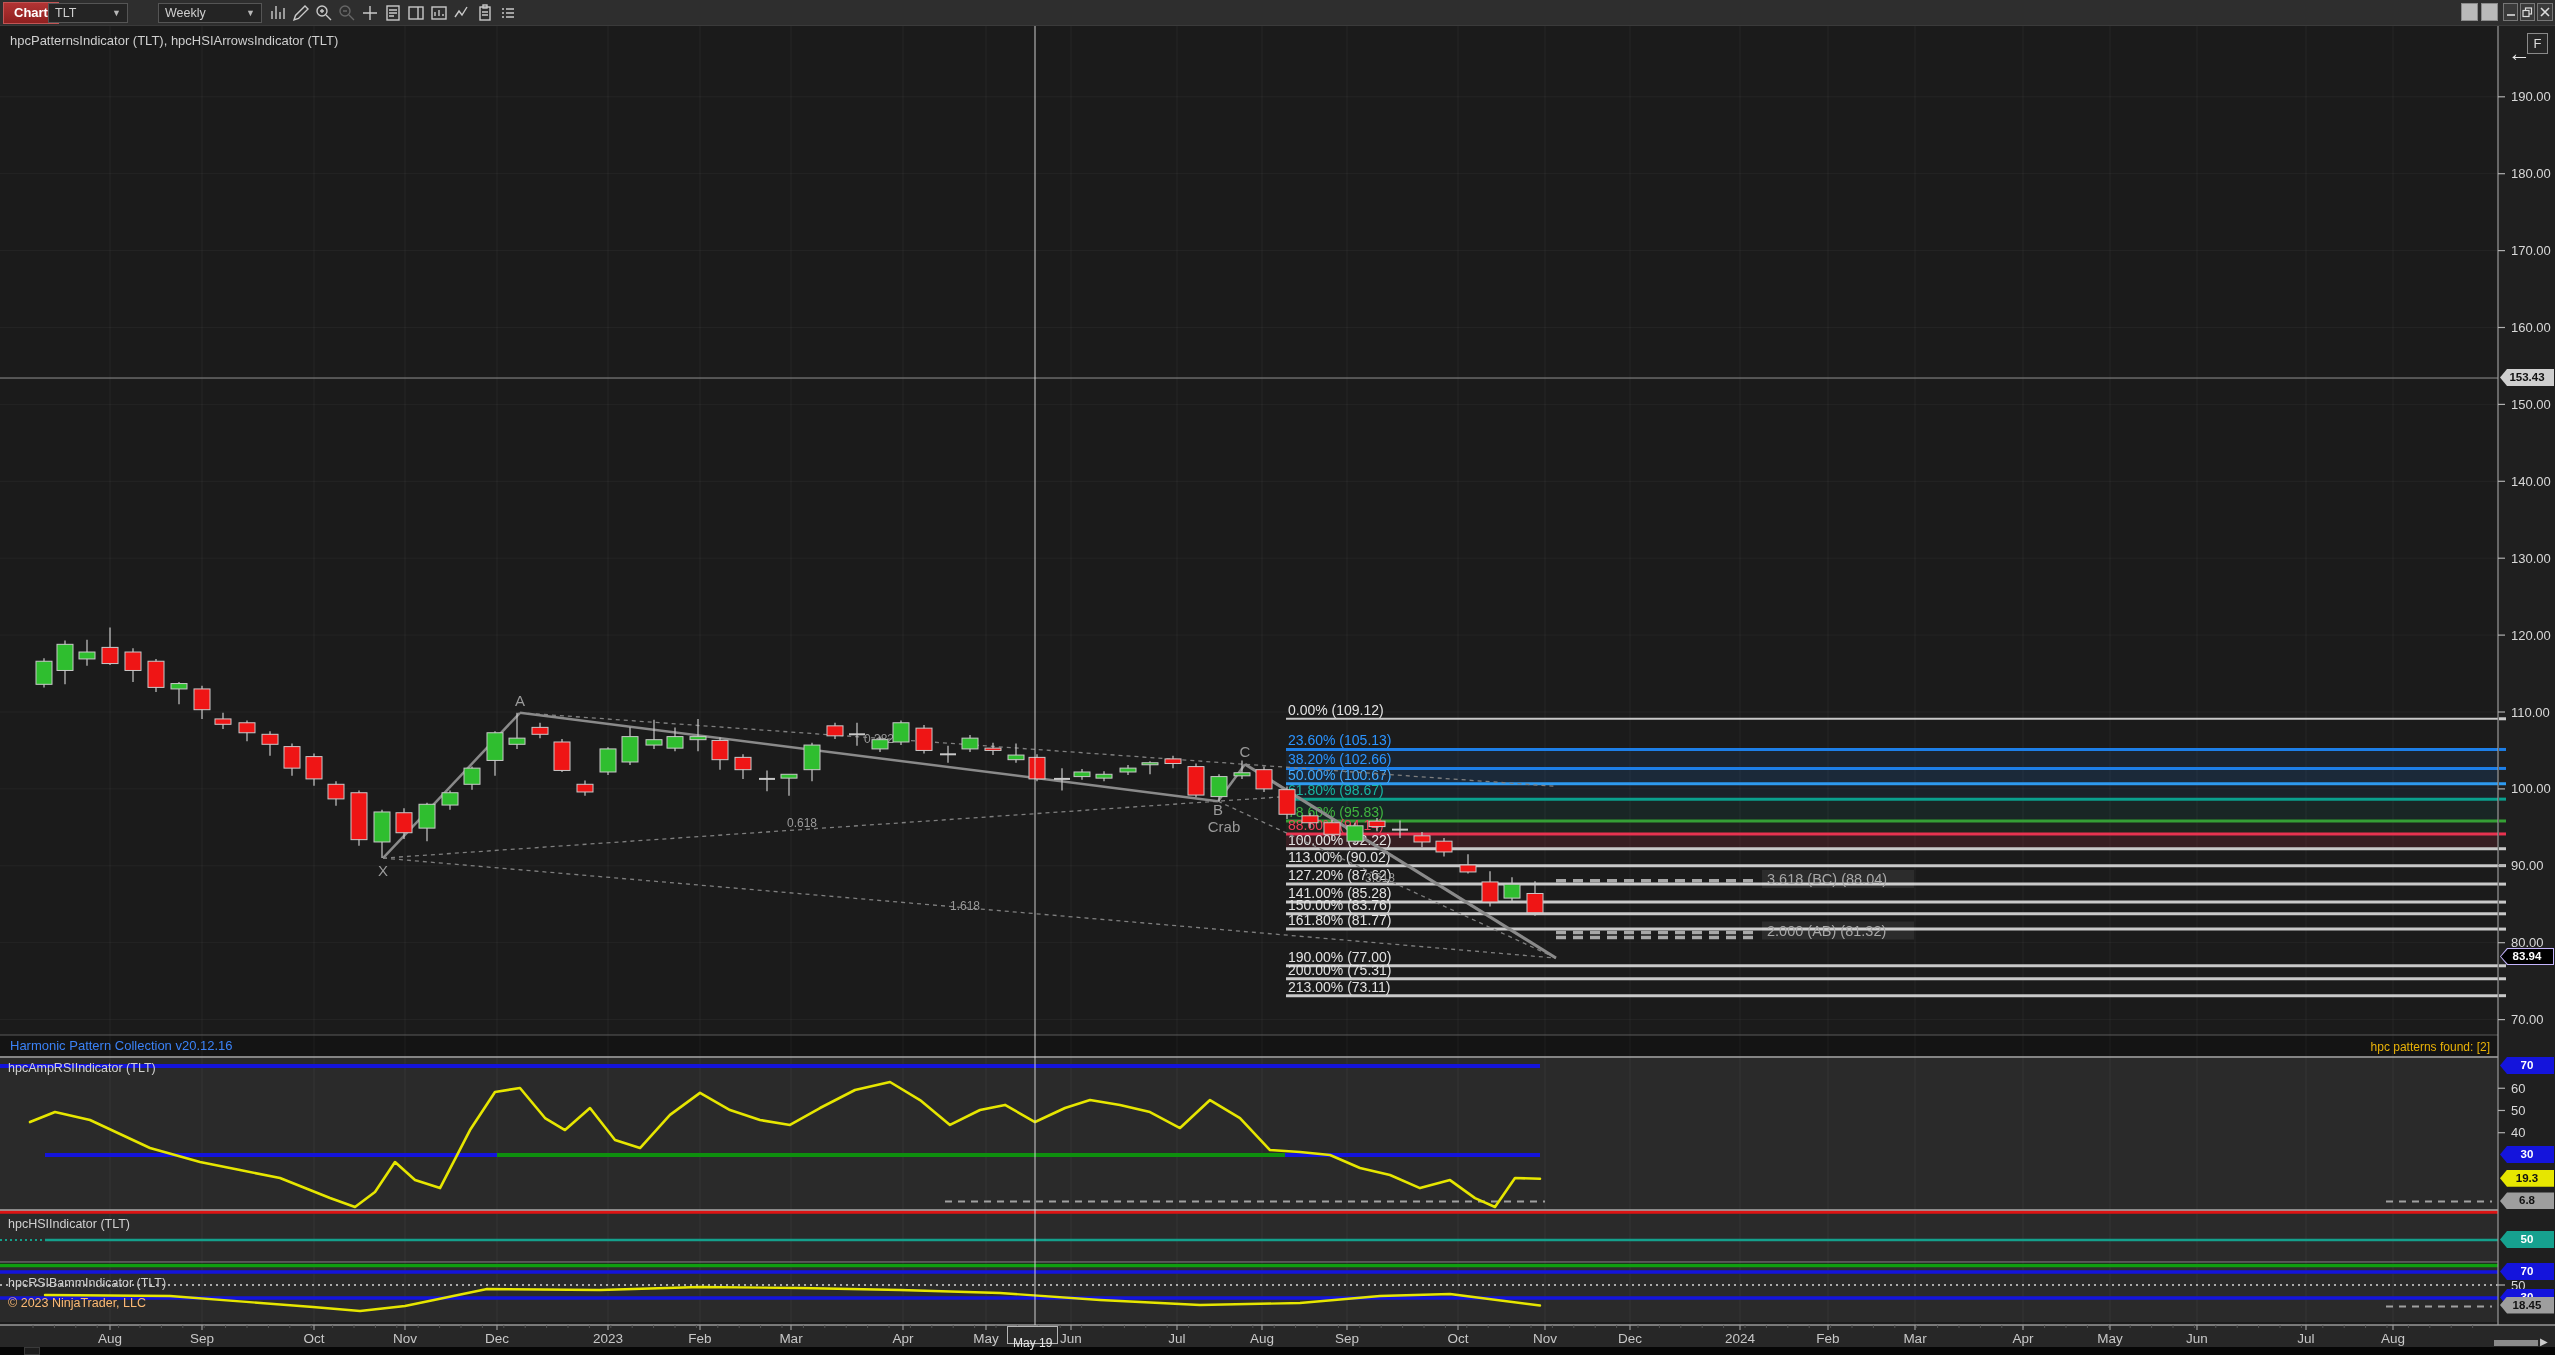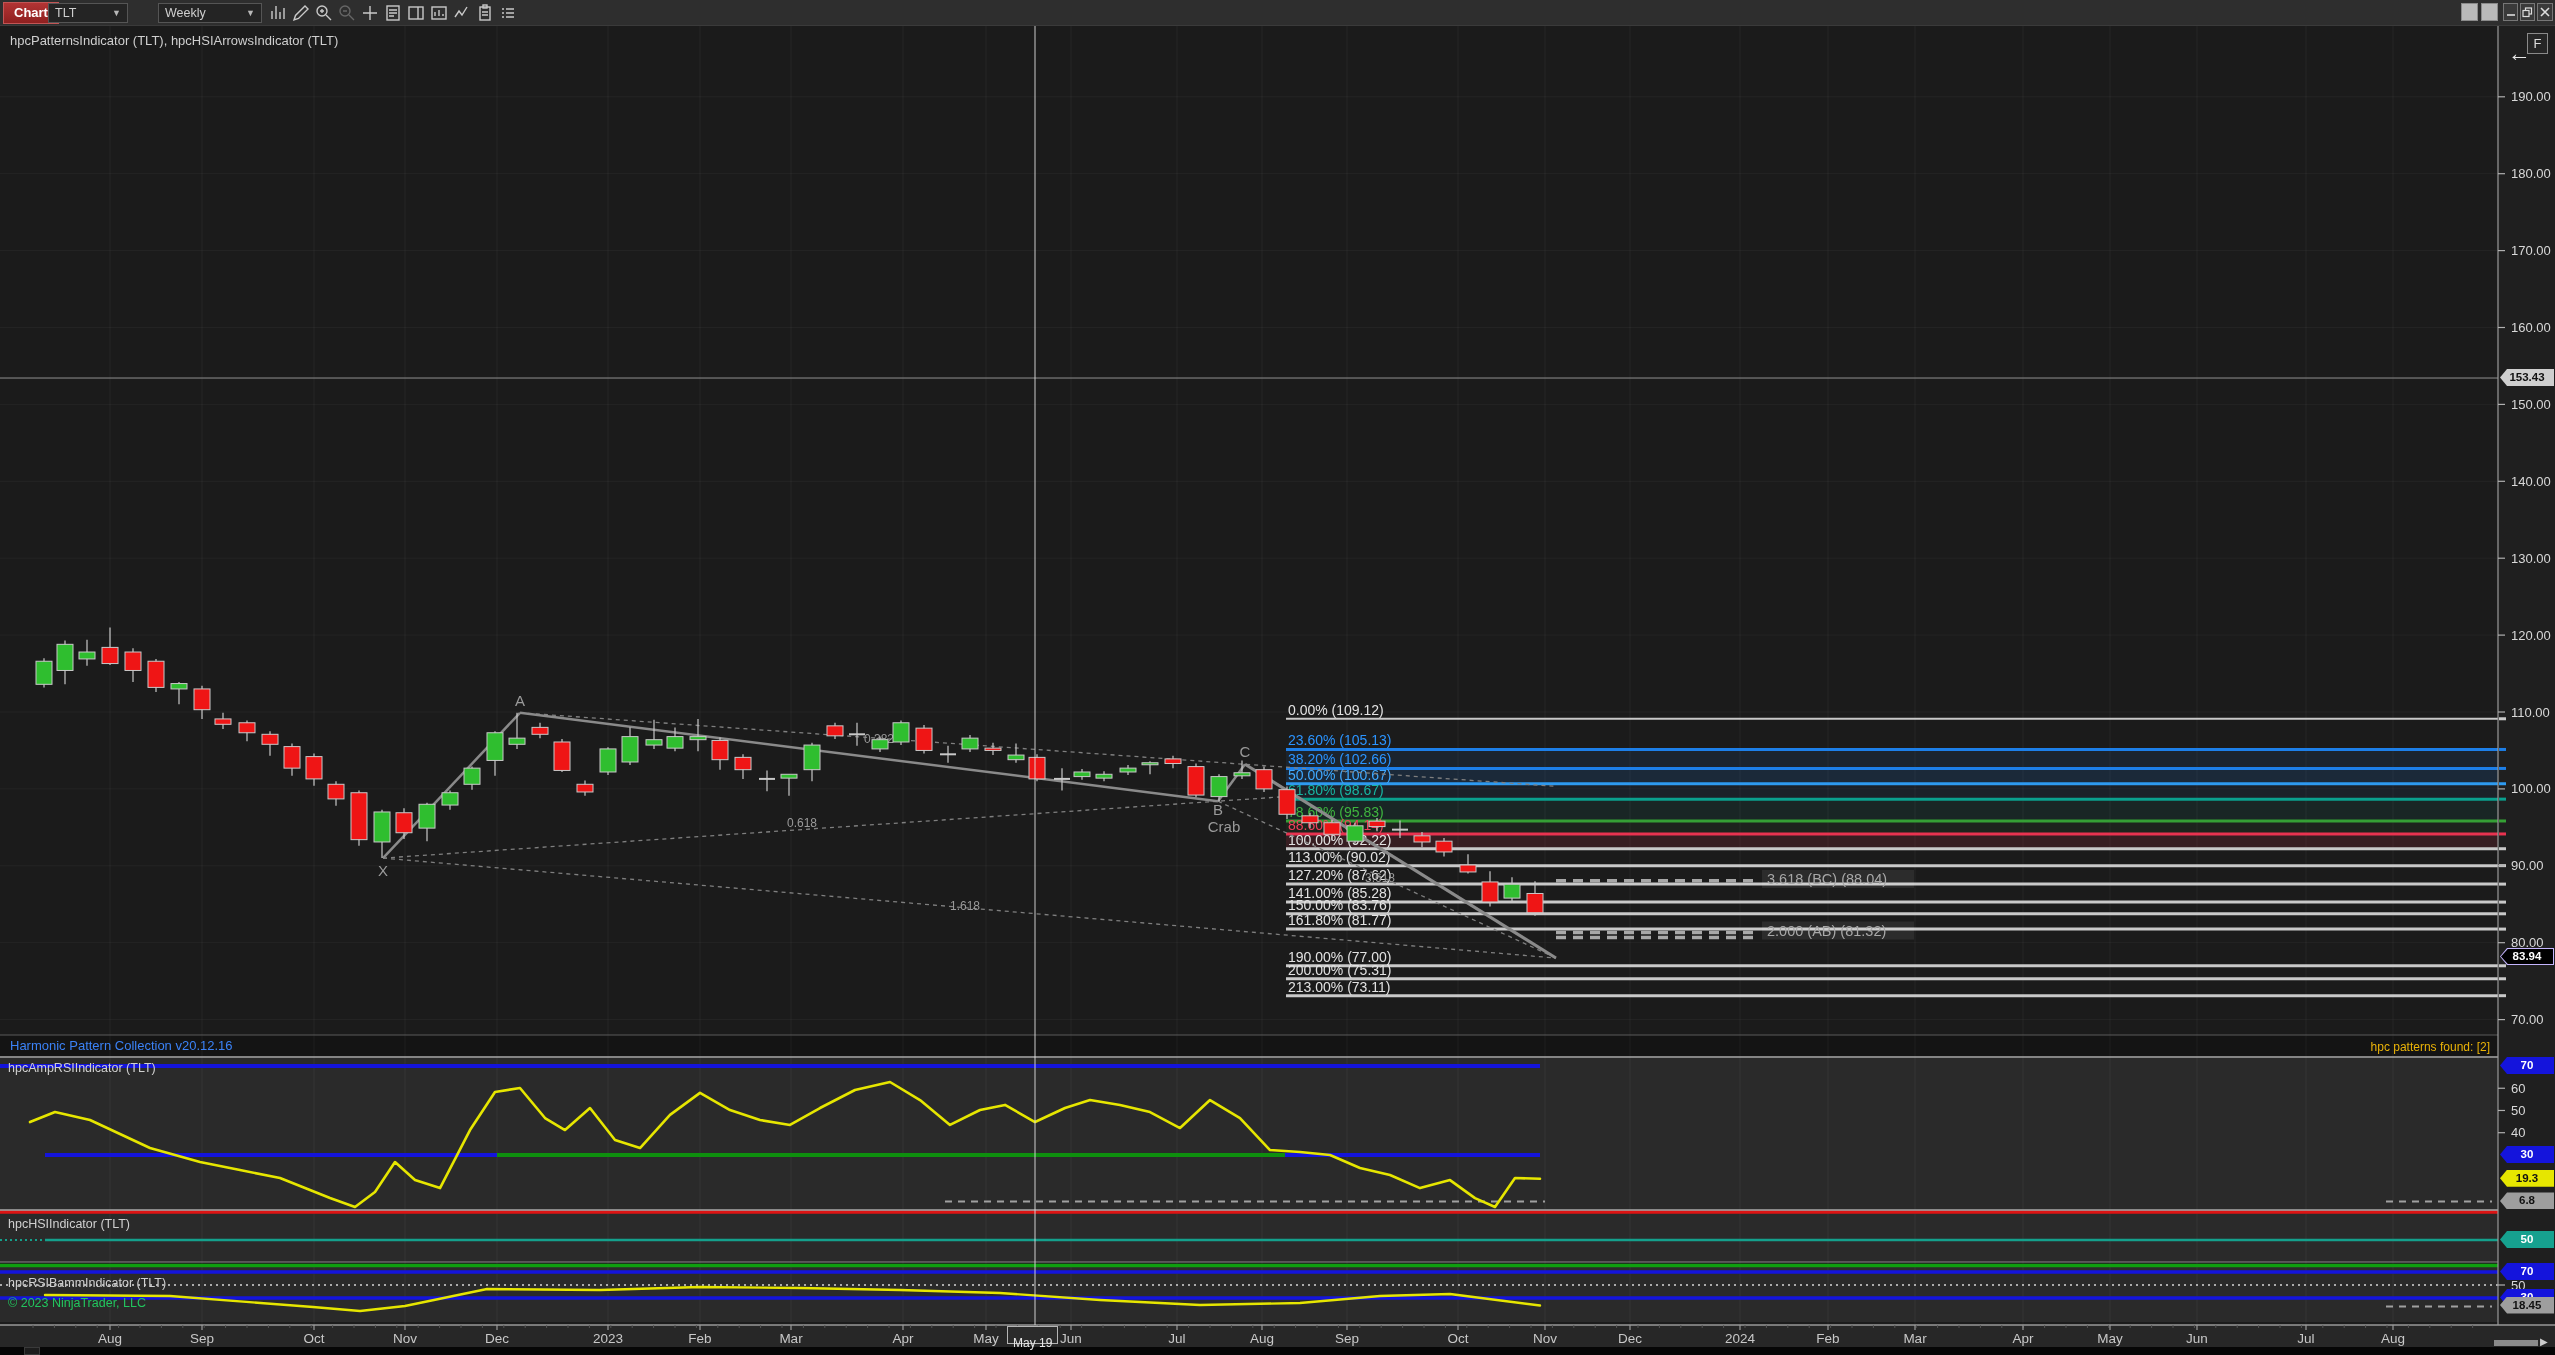--- a/index.html
+++ b/index.html
@@ -17,21 +17,21 @@
   
   .ovl{position:absolute;z-index:20;}
   #legend-main{left:10px;top:33px;color:#cfcfcf;font-size:13px;}
   #fbtn{left:2527px;top:33px;width:21px;height:21px;border:1px solid #8a8a8a;color:#ddd;font-size:13px;text-align:center;line-height:19px;background:#262626;}
   #jump-arrow{left:2502px;top:40px;width:34px;color:#e8e8e8;font-size:23px;text-align:center;}
   #infobar-left{left:10px;top:1038px;color:#3b82f6;font-size:13px;}
   #infobar-right{left:2190px;top:1040px;width:300px;text-align:right;color:#eab308;font-size:12px;}
   #lbl-rsi{left:8px;top:1061px;color:#d0d0d0;font-size:12.5px;}
   #lbl-hsi{left:8px;top:1217px;color:#d0d0d0;font-size:12.5px;}
   #lbl-bamm{left:8px;top:1276px;color:#d0d0d0;font-size:12.5px;}
-  #lbl-copy{left:8px;top:1296px;color:#22c55e;font-size:12.5px;}
+  #lbl-copy{left:8px;top:1296px;color:#fdba74;font-size:12.5px;}
   #date-box{top:1326px;height:18px;background:#2b2b2b;border:1px solid #b5b5b5;color:#e8e8e8;font-size:12px;line-height:16px;padding:8px 5px;z-index:25;}
   .badge{position:absolute;left:2500px;width:54px;height:17px;z-index:25;clip-path:polygon(0 50%,13% 0,100% 0,100% 100%,13% 100%);font-size:11.5px;font-weight:bold;text-align:center;line-height:17px;}
   .badge .inner{position:absolute;left:1px;top:1px;right:1px;bottom:1px;clip-path:polygon(0 50%,13% 0,100% 0,100% 100%,13% 100%);line-height:15px;}
   #scroll-thumb{left:2494px;top:1340px;width:44px;height:6px;background:#8a8a8a;}
   #scroll-arrow{left:2540px;top:1336px;color:#cccccc;font-size:10px;}
   #tab-strip-sq{left:24px;top:1347px;width:16px;height:8px;background:#1d1d1d;border:1px solid #3a3a3a;}
   svg text{font-family:"Liberation Sans",sans-serif;}
 </style>
 </head>
 <body>

